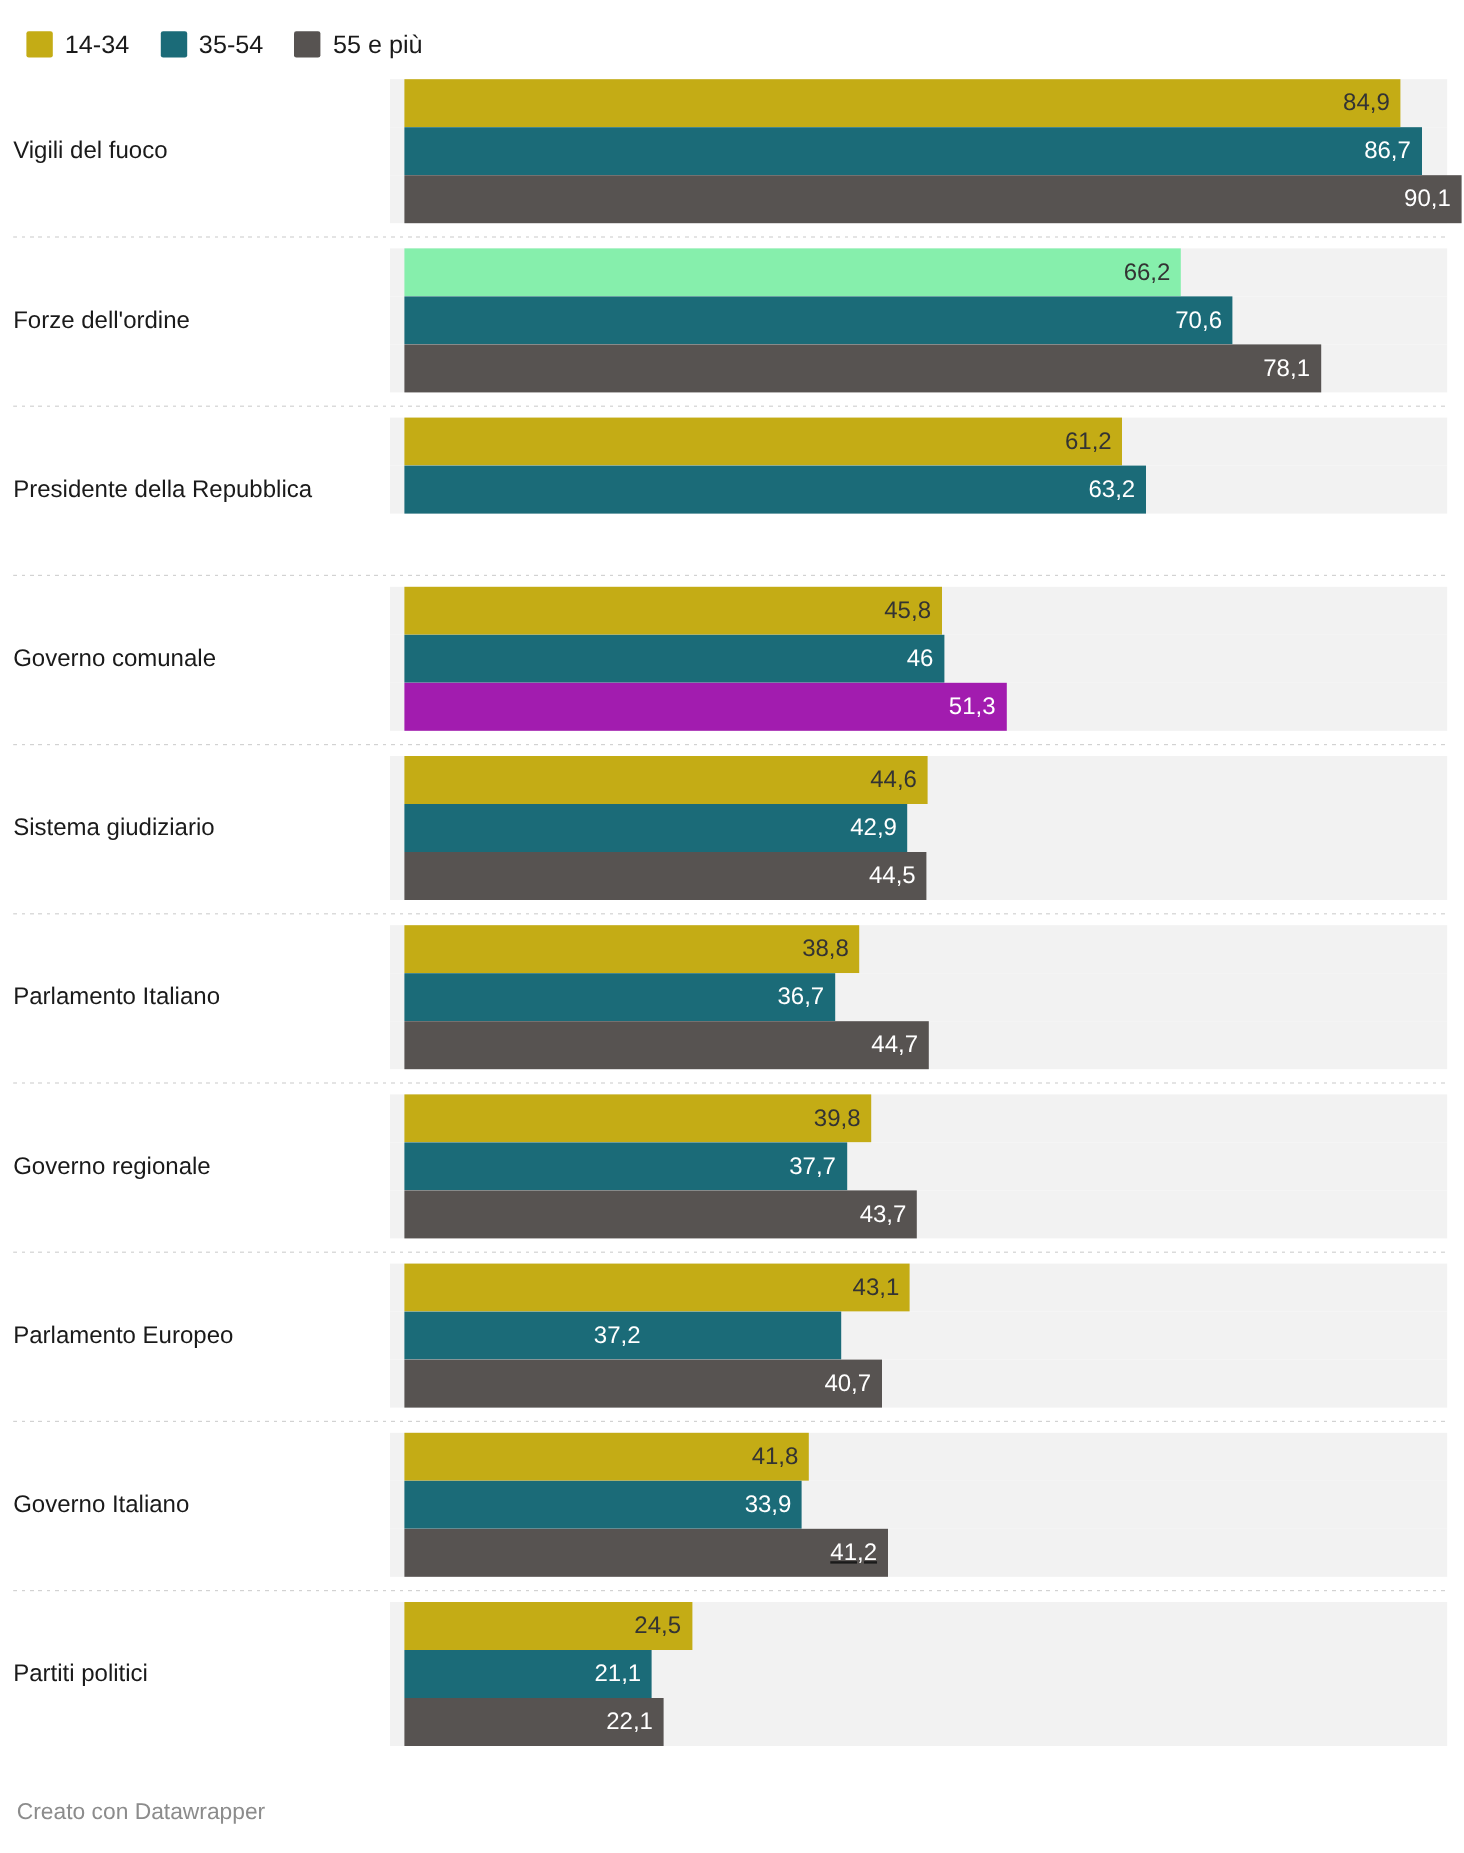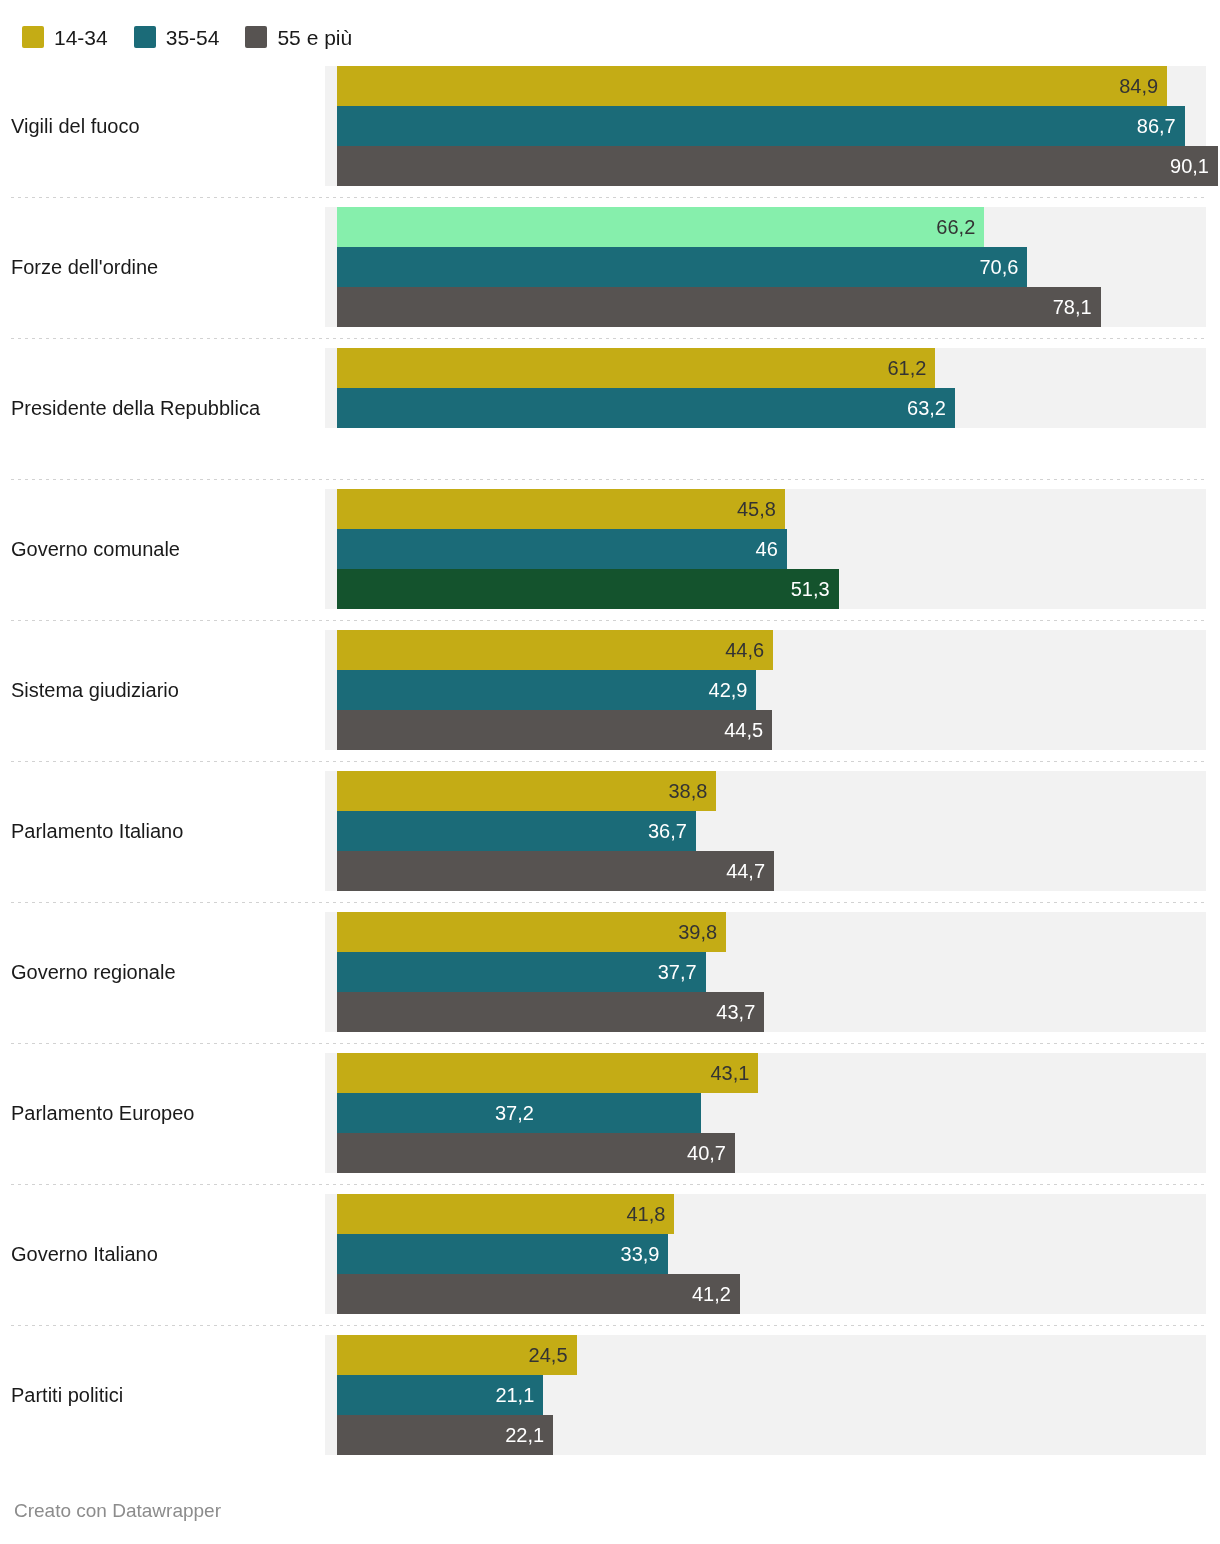--- a/index.html
+++ b/index.html
@@ -190,21 +190,21 @@
           <div class="bar-fill s0" style="background: rgb(196, 172, 21); width: 50.8324%;">
             <span class="bar-value">45,8</span>
           </div>
         </div>
         <div class="bar-row">
           <div class="bar-fill s1" style="background: rgb(27, 107, 120); width: 51.0544%;">
             <span class="bar-value">46</span>
           </div>
         </div>
         <div class="bar-row">
-          <div class="bar-fill s2" style="background: #14532d; width: 56.9367%; padding-left: 25px;">
+          <div class="bar-fill s2" style="background: #a21caf; width: 56.9367%; padding-left: 25px;">
             <span class="bar-value">51,3</span>
           </div>
         </div>
       </div>
     </div>
     <div class="group">
       <div class="group-sep"></div>
       <div class="group-label">Sistema giudiziario</div>
       <div class="bars">
         <div class="bar-row">
@@ -295,21 +295,21 @@
           <div class="bar-fill s0" style="background: rgb(196, 172, 21); width: 38.2908%;">
             <span class="bar-value">41,8</span>
           </div>
         </div>
         <div class="bar-row">
           <div class="bar-fill s1" style="background: rgb(27, 107, 120); width: 37.6249%;">
             <span class="bar-value">33,9</span>
           </div>
         </div>
         <div class="bar-row">
-          <div class="bar-fill s2" style="background: rgb(87, 83, 81); width: 45.727%;">
+          <div class="bar-fill s2" style="background: rgb(87, 83, 81); width: 45.727%; text-decoration: underline;">
             <span class="bar-value">41,2</span>
           </div>
         </div>
       </div>
     </div>
     <div class="group">
       <div class="group-sep"></div>
       <div class="group-label">Partiti politici</div>
       <div class="bars">
         <div class="bar-row">

